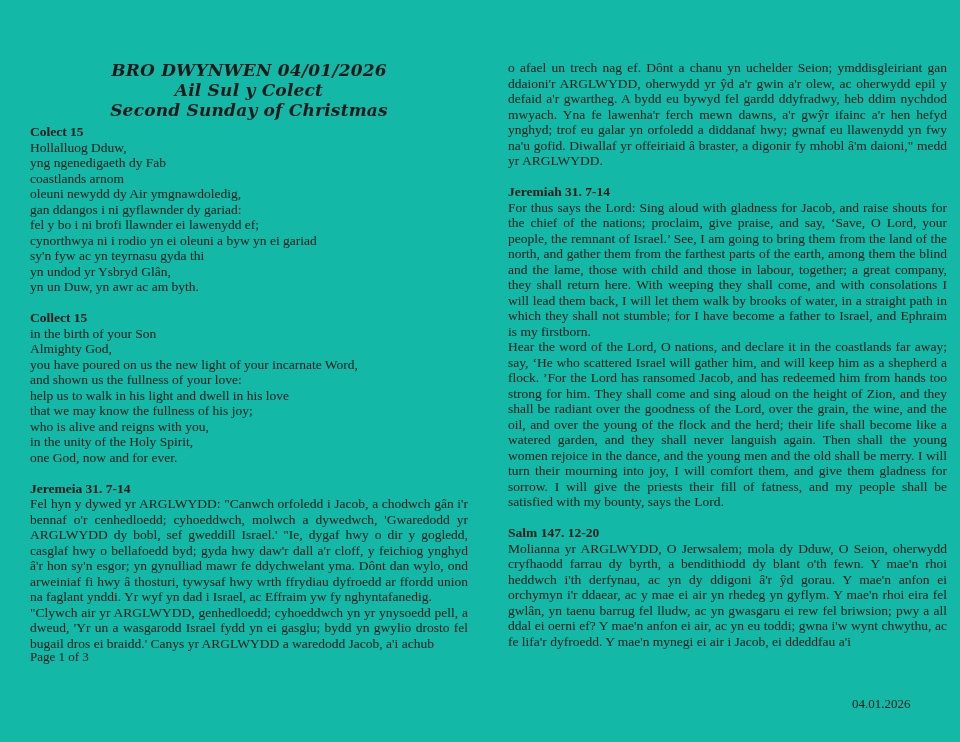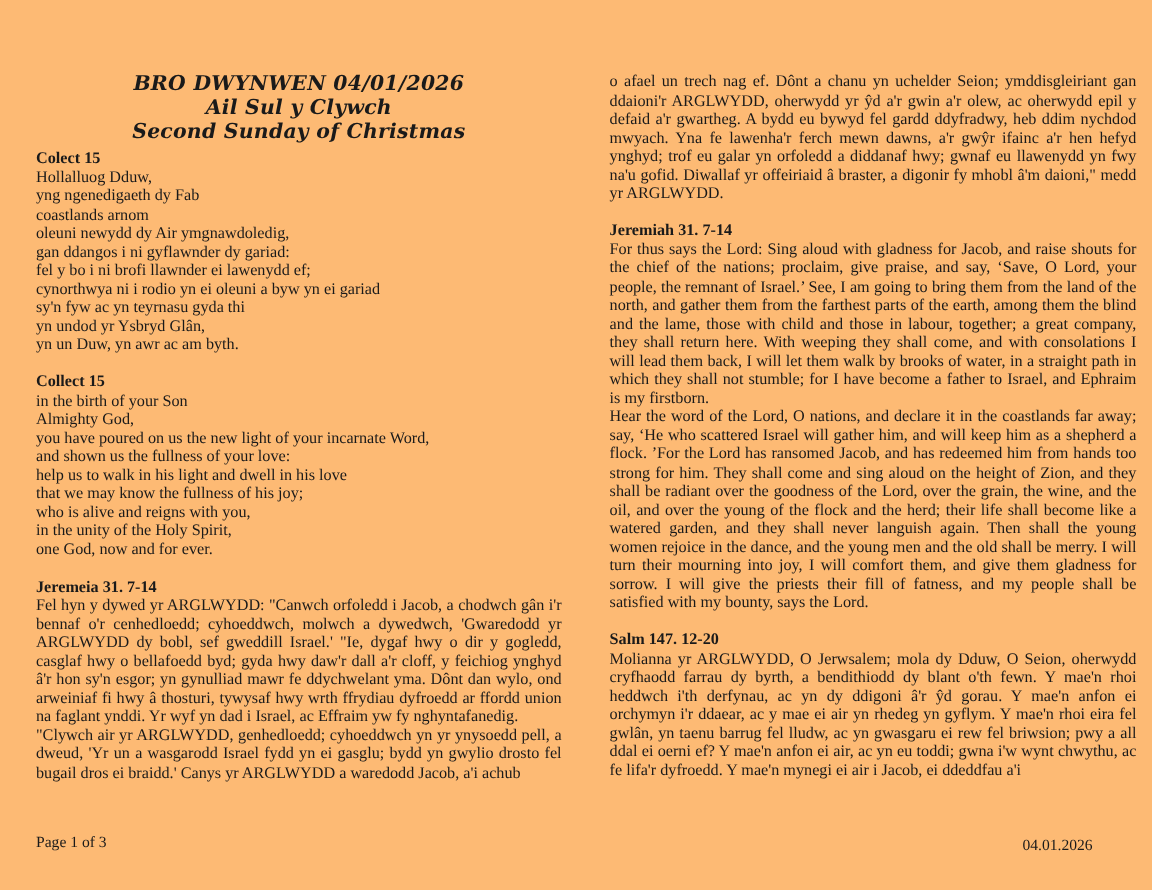--- a/index.html
+++ b/index.html
@@ -3,51 +3,51 @@
 <meta charset="utf-8">
 <style>
   html, body { margin: 0; padding: 0; }
   body {
     width: 960px; height: 742px;
     background: #ffffff;
     color: #1a1a1a;
     font-family: "Liberation Serif", "DejaVu Serif", serif;
     -webkit-font-smoothing: antialiased;
   }
-  .page { position: relative; width: 960px; height: 742px; overflow: hidden; background:#fdba74; }
+  .page { position: relative; width: 960px; height: 742px; overflow: hidden; background:#14b8a6; }
   .col {
     position: absolute; top: 60px;
     font-size: 13.5px; line-height: 15.5px;
   }
   .col-left  { left: 30px;  width: 438px; }
   .col-right { left: 508px; width: 439px; }
   .title {
     text-align: center;
     font-family: "DejaVu Serif", "Liberation Serif", serif;
     font-weight: bold; font-style: italic;
     font-size: 17px; line-height: 20px;
     margin-bottom: 4px;
     letter-spacing: 0.2px;
   }
   .heading { font-weight: bold; }
   .line { white-space: nowrap; }
   .para { margin: 0; text-align: justify; }
   .gap { height: 15.5px; }
-  .footer-left  { position: absolute; left: 30px;  top: 694px; font-size: 13px; }
+  .footer-left  { position: absolute; left: 30px;  top: 649px; font-size: 13px; }
   .footer-right { position: absolute; left: 810px; top: 696px; font-size: 13px; margin-left: 42px; }
 </style>
 </head>
 <body>
 
 <div class="page">
 
   <div class="col col-left">
     <div class="title">
       <div>BRO DWYNWEN 04/01/2026</div>
-      <div>Ail Sul y Clywch</div>
+      <div>Ail Sul y Colect</div>
       <div>Second Sunday of Christmas</div>
     </div>
 
     <div class="heading">Colect 15</div>
     <div>
         <div class="line">Hollalluog Dduw,</div>
         <div class="line">yng ngenedigaeth dy Fab</div>
         <div class="line">coastlands arnom</div>
         <div class="line">oleuni newydd dy Air ymgnawdoledig,</div>
         <div class="line">gan ddangos i ni gyflawnder dy gariad:</div>

